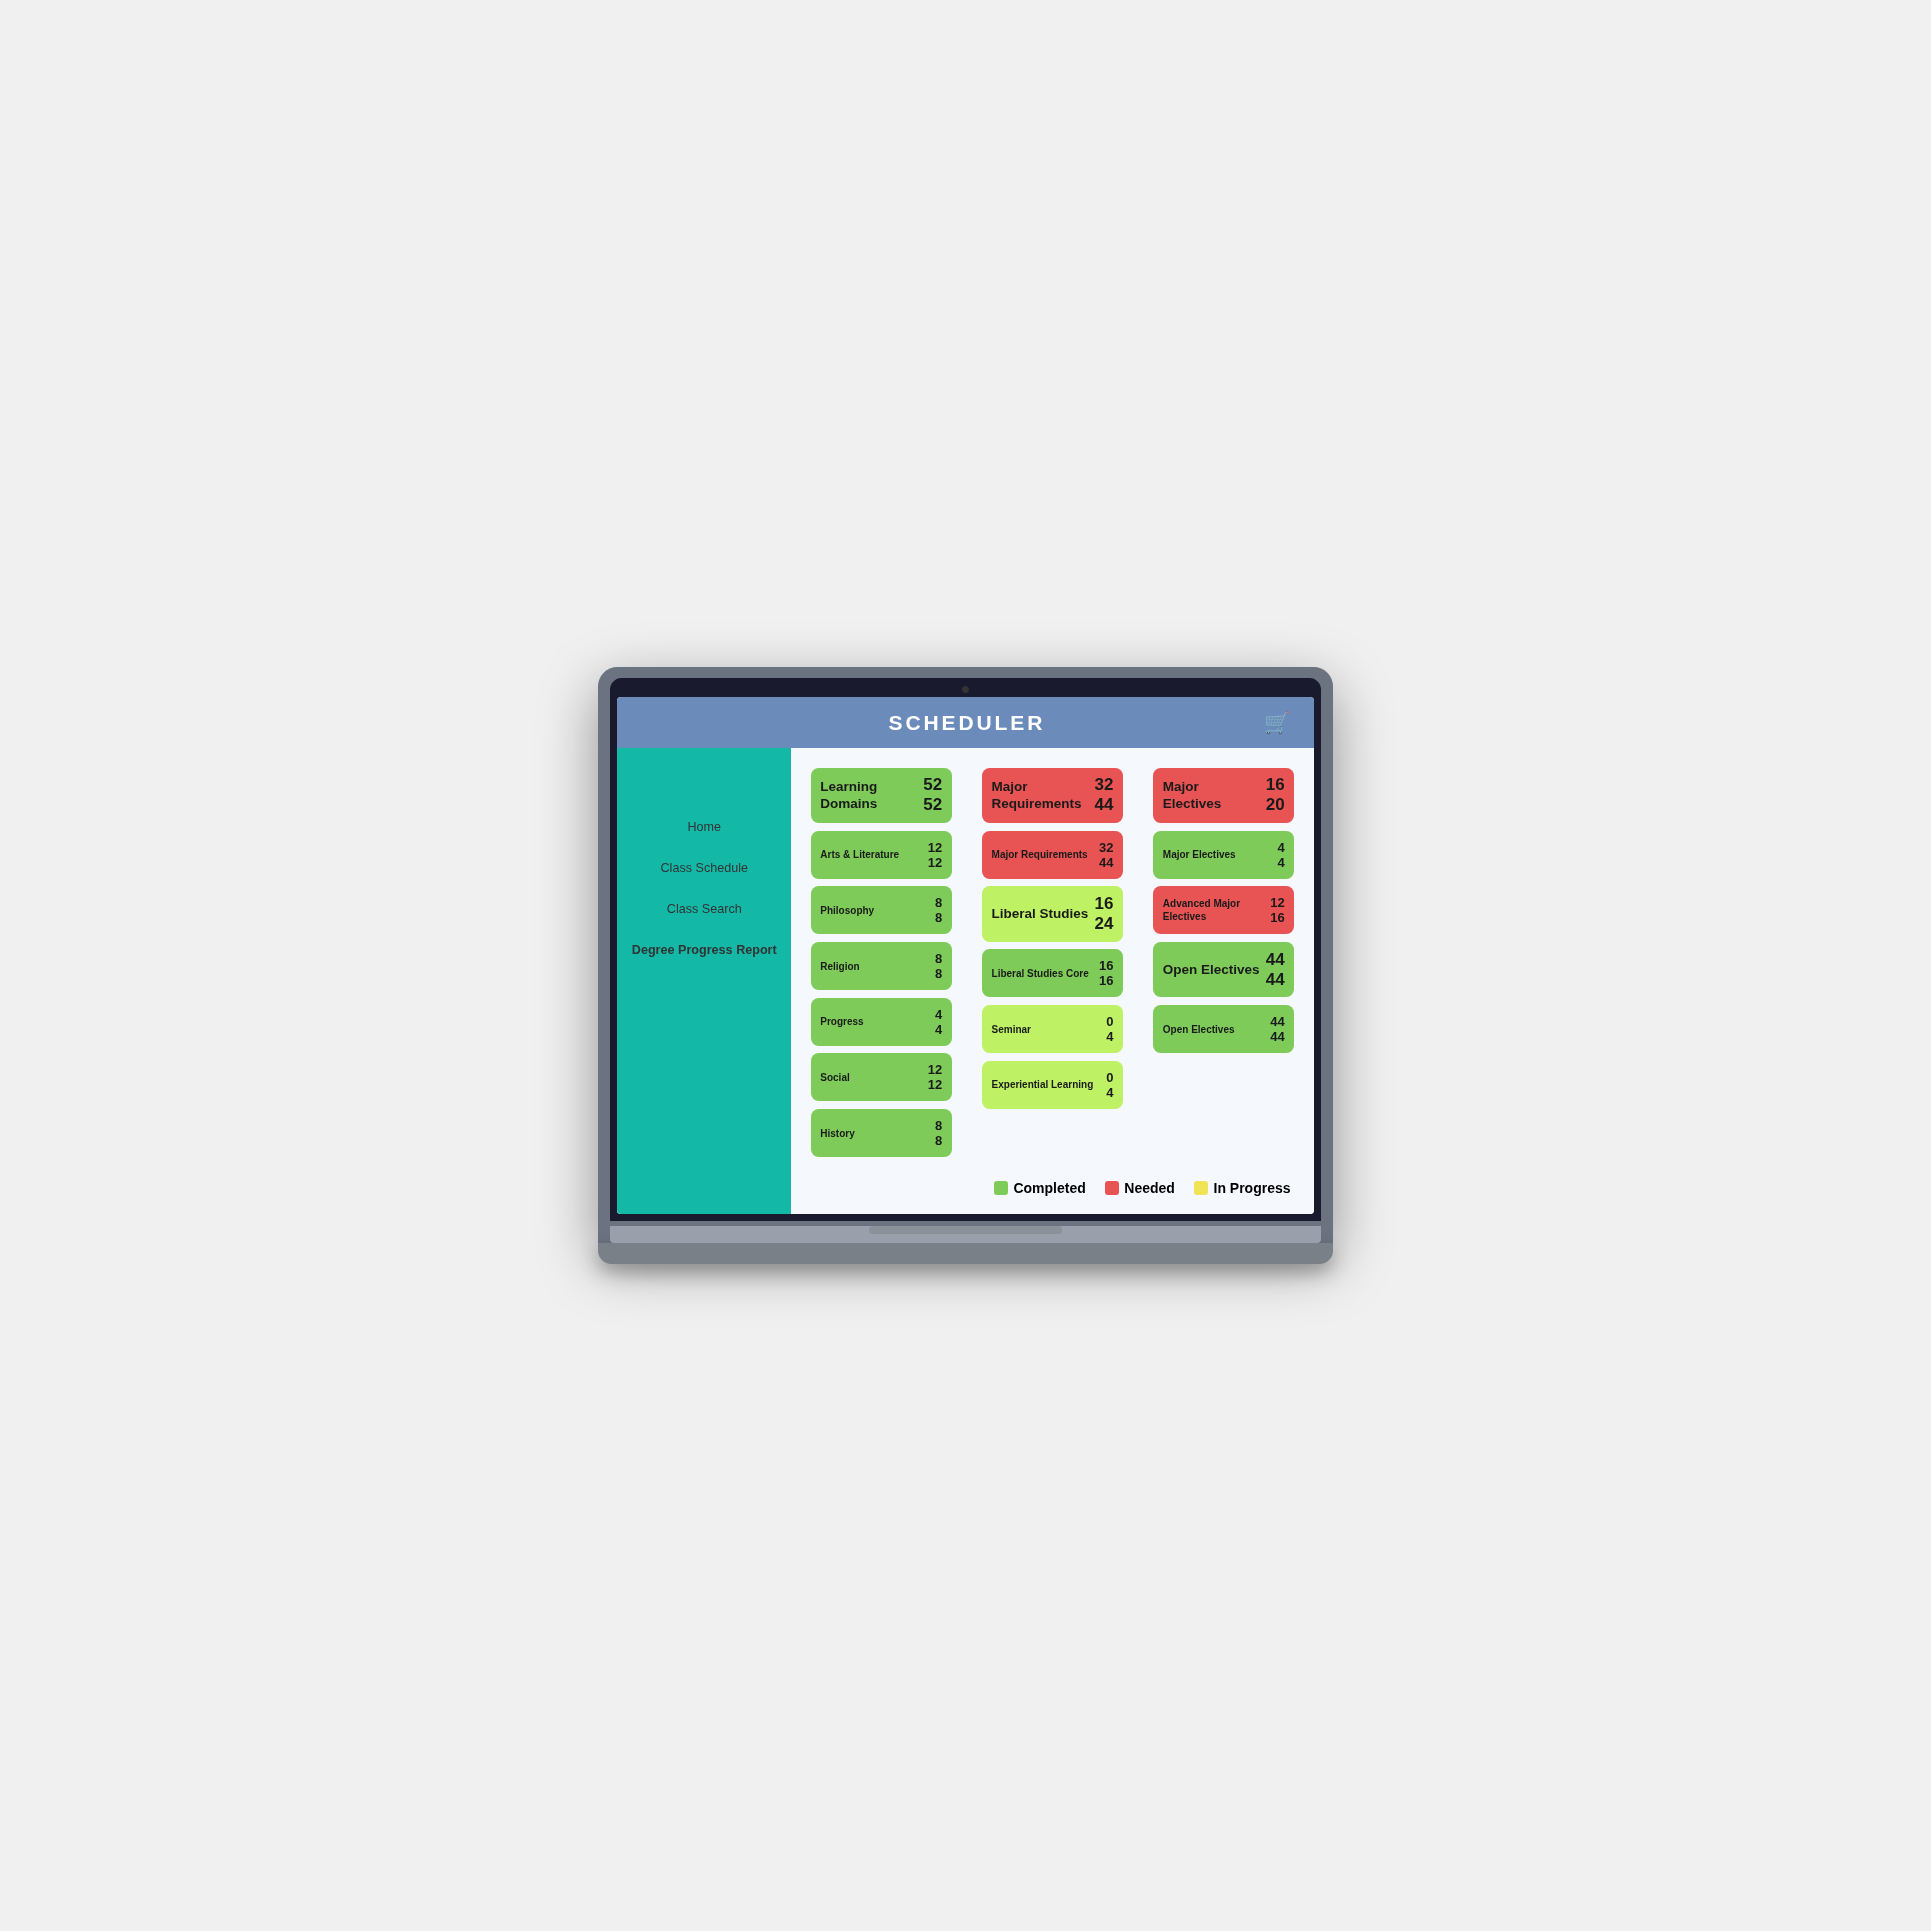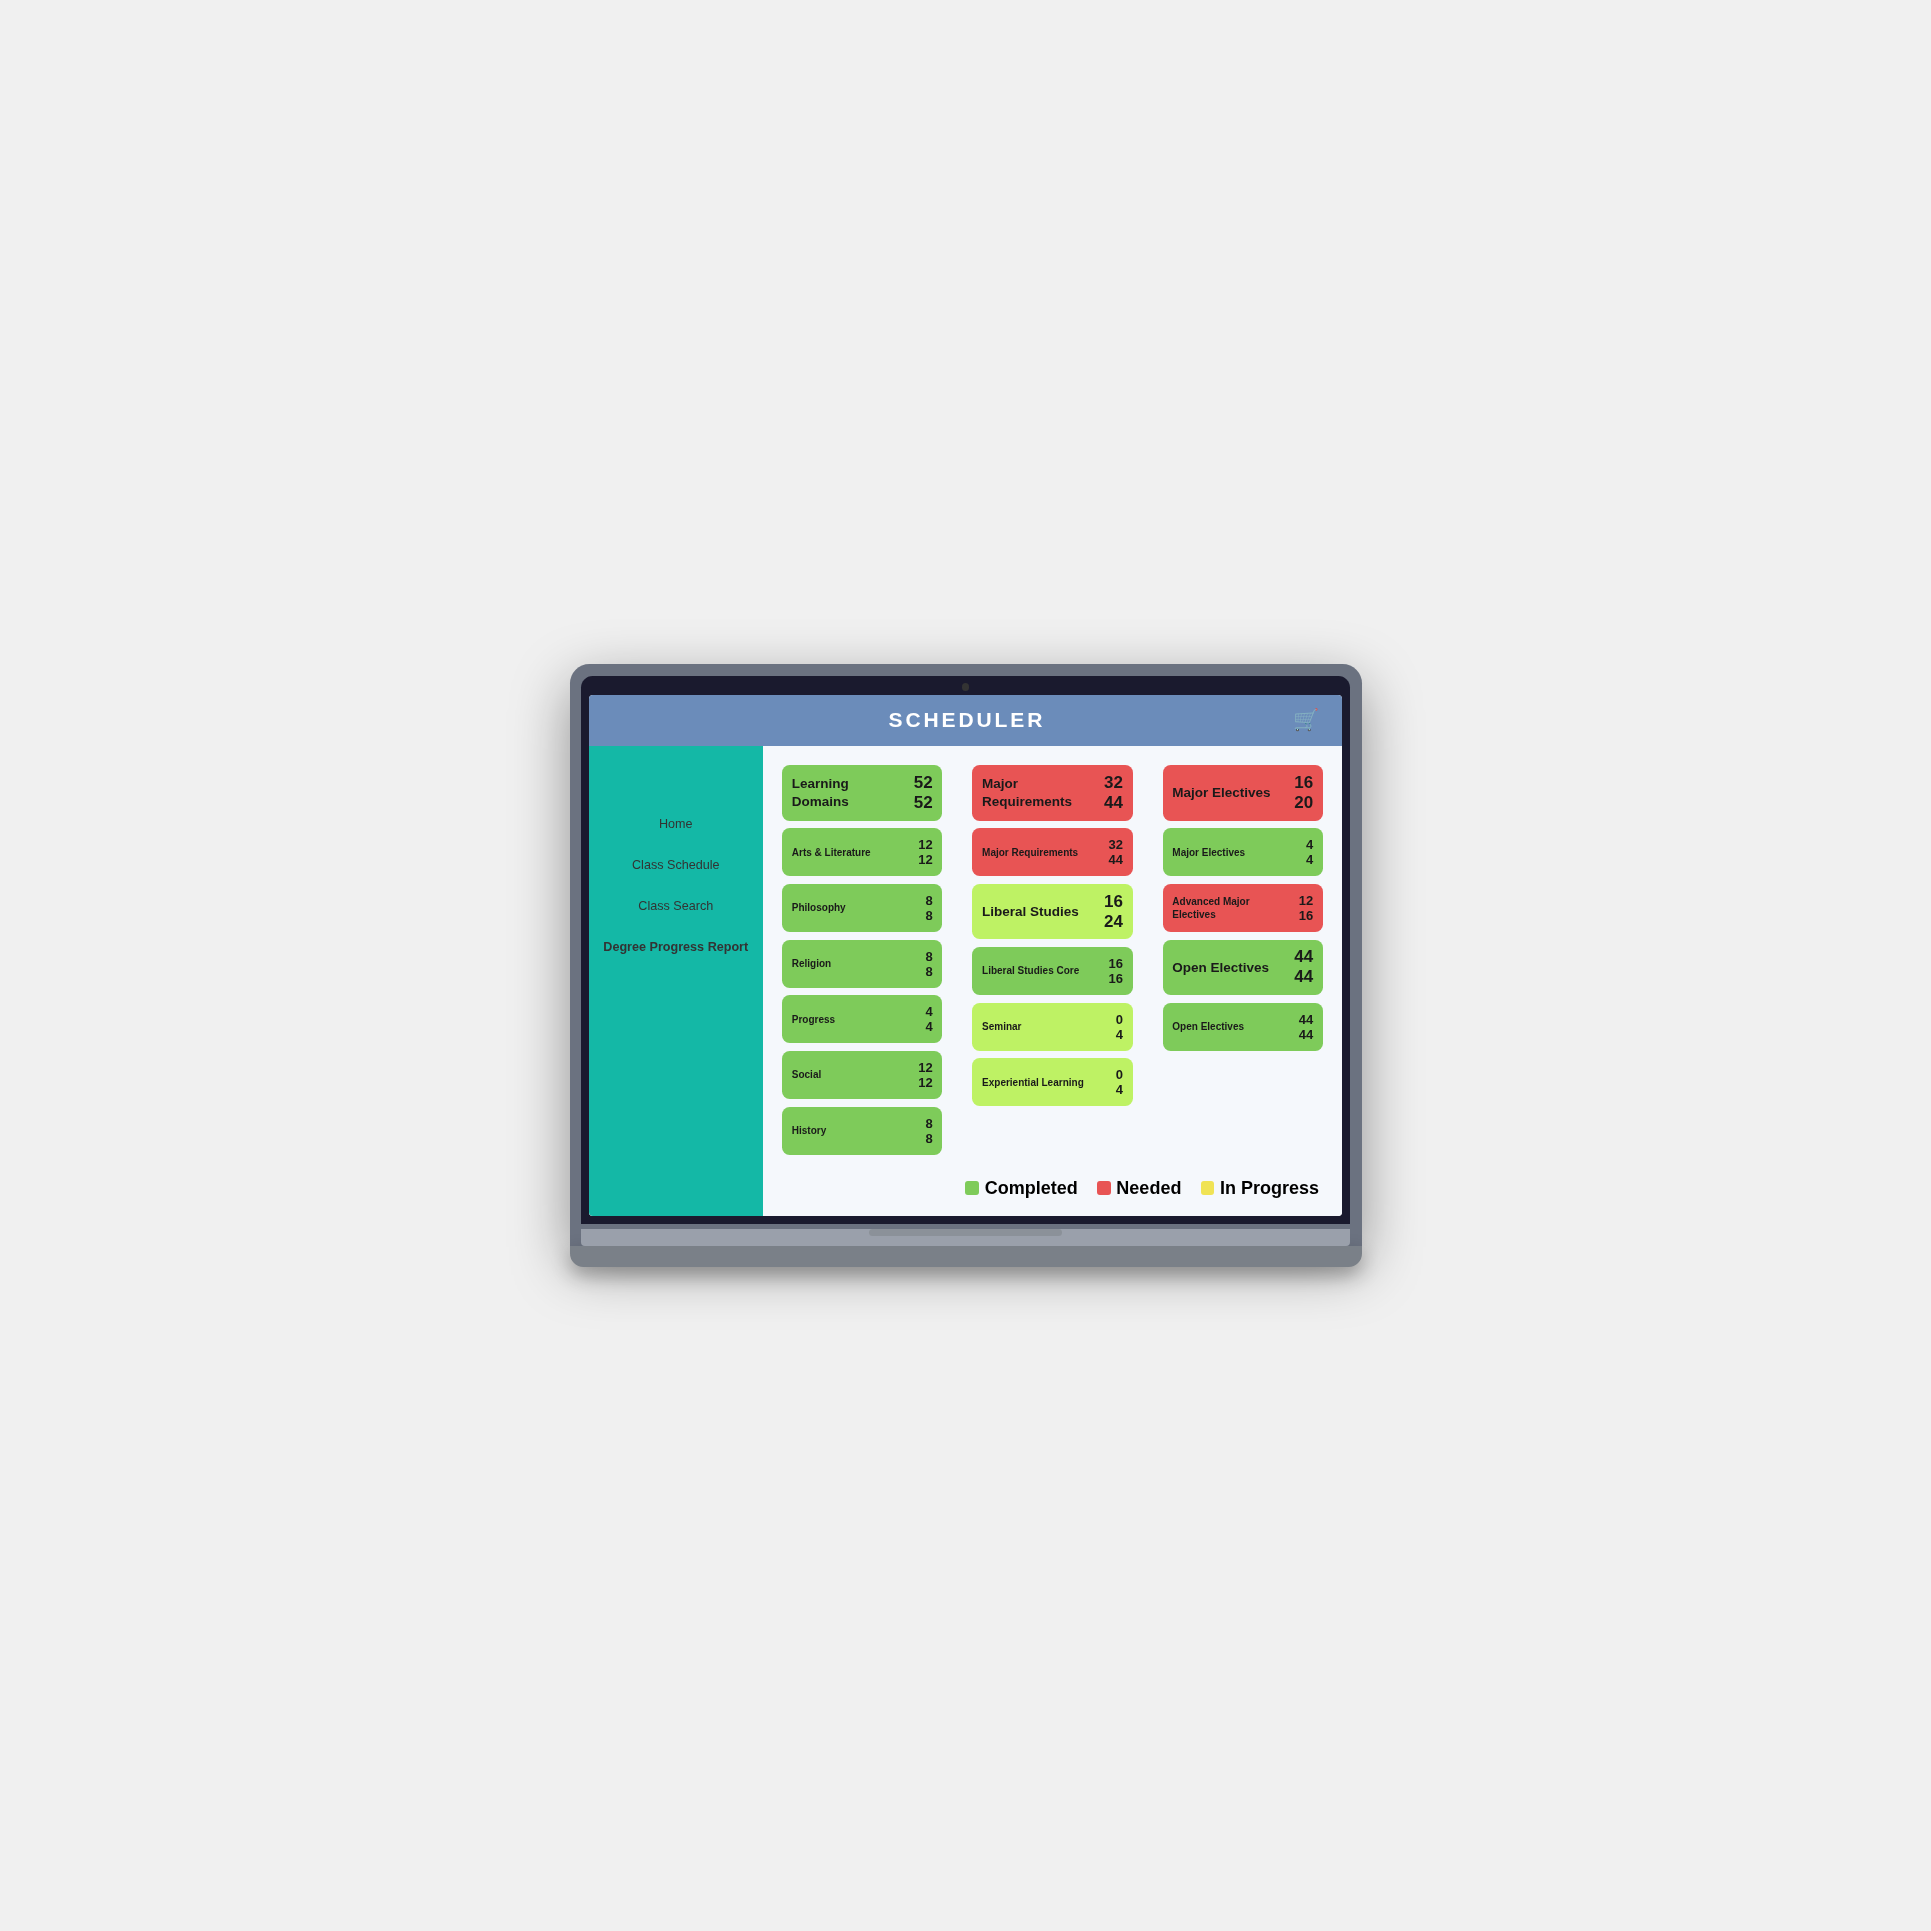--- a/index.html
+++ b/index.html
@@ -7,21 +7,21 @@
       background: #f0f0f0;
       display: flex;
       justify-content: center;
       align-items: center;
       min-height: 100vh;
       font-family: Arial, sans-serif;
     }
 
     .laptop-wrapper {
       position: relative;
-      width: 792px;
+      width: 735px;
       margin: 0 auto;
     }
 
     .laptop-body {
       background: #6b7280;
       border-radius: 19.3px 19.3px 0 0;
       padding: 11.6px 11.6px 0 11.6px;
       box-shadow: 0 19.3px 58px rgba(0,0,0,0.4);
     }
 
@@ -162,21 +162,21 @@
       font-size: 17px;
     }
 
     
     .legend {
       display: flex;
       justify-content: flex-end;
       align-items: flex-end;
       gap: 19.3px;
       padding: 7.7px 3.9px;
-      font-size: 18px;
+      font-size: 14px;
       font-weight: 600;
     }
 
     .legend-item {
       display: flex;
       align-items: center;
       gap: 5.8px;
     }
 
     .legend-dot {

